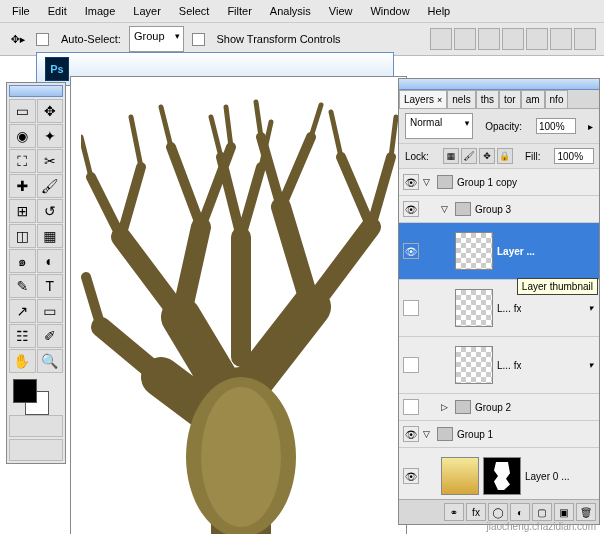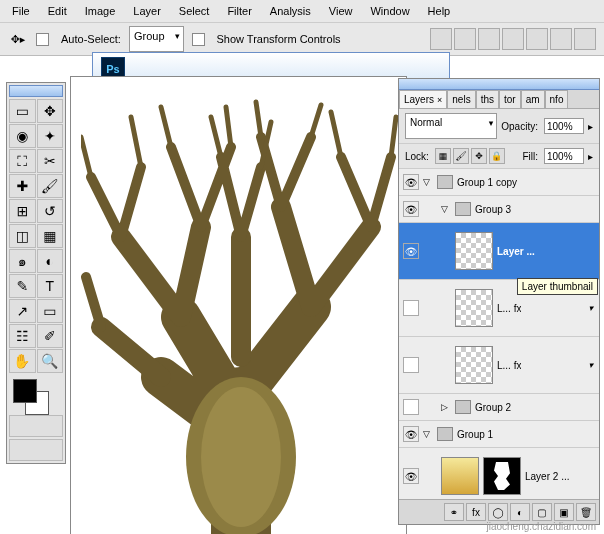--- a/index.html
+++ b/index.html
@@ -5,41 +5,41 @@
 body{margin:0;font-family:Tahoma,Arial,sans-serif;font-size:11px;background:#fff;width:604px;height:534px;overflow:hidden;position:relative}
 .menubar{display:flex;gap:2px;padding:2px 4px;background:#e8e8e8;border-bottom:1px solid #ccc;height:18px;align-items:center}
 .menubar span{padding:2px 8px;cursor:default}
 .optbar{display:flex;gap:8px;padding:4px 8px;background:#e8e8e8;border-bottom:1px solid #bbb;height:24px;align-items:center}
 .move-icon{width:20px;height:20px;display:flex;align-items:center;justify-content:center}
 .checkbox{width:11px;height:11px;border:1px solid #888;background:#fff;display:inline-block;vertical-align:middle;margin-right:4px}
 .dropdown{border:1px solid #999;background:#fff;padding:1px 18px 7px 4px;position:relative;height:16px;line-height:16px}
 .dropdown:after{content:"▾";position:absolute;right:3px;top:1px;font-size:9px}
 .align-icons{display:flex;gap:2px;margin-left:auto}
 .aicon{width:20px;height:20px;border:1px solid #aaa;background:#ddd}
-.doc-titlebar{margin:4px 0 0 92px;background:linear-gradient(#fff,#d8e8f8);border:1px solid #6a8fc8;padding:4px 8px;display:flex;align-items:center;width:340px}
+.doc-titlebar{margin:4px 0 0 36px;background:linear-gradient(#fff,#d8e8f8);border:1px solid #6a8fc8;padding:4px 8px;display:flex;align-items:center;width:340px}
 .ps-logo{width:22px;height:22px;background:#001d3a;color:#5bc8ff;font-weight:bold;display:flex;align-items:center;justify-content:center;font-size:11px;border:1px solid #0b3a6a;margin-right:6px}
 .workspace{position:absolute;top:48px;left:0;right:0;bottom:0}
 .toolbox{position:absolute;left:6px;top:34px;width:54px;background:#e5e5e5;border:1px solid #888;padding:2px}
 .tb-head{height:10px;background:linear-gradient(#cfe3fb,#9ec2ee);margin-bottom:2px;border:1px solid #6a8fc8}
 .tool-grid{display:grid;grid-template-columns:1fr 1fr;gap:1px}
 .tool{height:22px;background:#e0e0e0;border:1px solid #bbb;display:flex;align-items:center;justify-content:center;font-size:14px}
 .swatch-row{margin-top:4px;position:relative;height:36px}
 .sw-fg{position:absolute;left:4px;top:2px;width:22px;height:22px;background:#000;border:1px solid #555}
 .sw-bg{position:absolute;left:16px;top:14px;width:22px;height:22px;background:#fff;border:1px solid #555}
 .qm{height:20px;background:#e0e0e0;border:1px solid #bbb;margin-top:2px}
 .canvas{position:absolute;left:70px;top:28px;width:335px;height:470px;background:#fff;border:1px solid #888;overflow:hidden}
 .tree{position:absolute;left:10px;top:20px;width:320px;height:460px}
 .trunk{stroke:#6b5a2e;stroke-linecap:round;fill:none}
 .layers-panel{position:absolute;right:4px;top:30px;width:200px;background:#e5e5e5;border:1px solid #888}
 .lp-head{height:10px;background:linear-gradient(#cfe3fb,#9ec2ee);border-bottom:1px solid #6a8fc8}
 .tabs{display:flex;gap:0;background:#d8d8d8;border-bottom:1px solid #aaa;font-size:10px}
 .tab{padding:3px 4px;border:1px solid #aaa;border-bottom:none;background:#e8e8e8}
 .tab.active{background:#f5f5f5}
 .tab .x{margin-left:3px;font-size:9px}
-.lp-row{display:flex;align-items:center;gap:4px;padding:4px 6px;border-bottom:1px solid #ccc;font-size:10px}
+.lp-row{display:flex;align-items:center;gap:12px;padding:4px 6px;border-bottom:1px solid #ccc;font-size:10px}
 .lp-row label{margin-right:2px}
 .small-input{width:34px;border:1px solid #999;padding:0 2px;background:#fff;height:14px;font-size:10px}
 .lock-icons{display:flex;gap:2px}
 .lock-icons span{width:14px;height:14px;border:1px solid #aaa;background:#ddd;display:flex;align-items:center;justify-content:center;font-size:9px}
 .layer-list{max-height:330px;overflow:auto;background:#ededed}
 .layer-row{display:flex;align-items:center;padding:2px 4px;border-bottom:1px solid #ccc;min-height:22px;gap:4px}
 .layer-row.tall{min-height:52px}
 .layer-row.sel{background:#3a7fd9;color:#fff}
 .eye{width:14px;height:14px;border:1px solid #aaa;display:flex;align-items:center;justify-content:center;font-size:10px}
 .twisty{width:10px;display:inline-block;font-size:9px}
@@ -225,21 +225,21 @@
         <div class="eye">👁</div>
         <span class="twisty">▽</span>
         <div class="folder"></div>
         <span class="layer-label">Group 1</span>
       </div>
       <div class="layer-row tall">
         <div class="eye">👁</div>
         <span class="indent1"></span>
         <div class="thumb tree-thumb"></div>
         <div class="thumb mask"></div>
-        <span class="layer-label">Layer 2 ...</span>
+        <span class="layer-label">Layer 0 ...</span>
       </div>
     </div>
     <div class="lp-foot">
       <span>⚭</span>
       <span>fx</span>
       <span>◯</span>
       <span>◐</span>
       <span>▢</span>
       <span>▣</span>
       <span>🗑</span>

